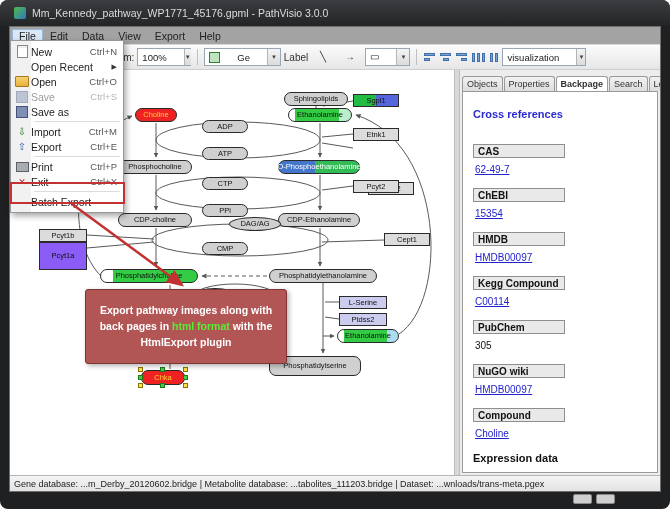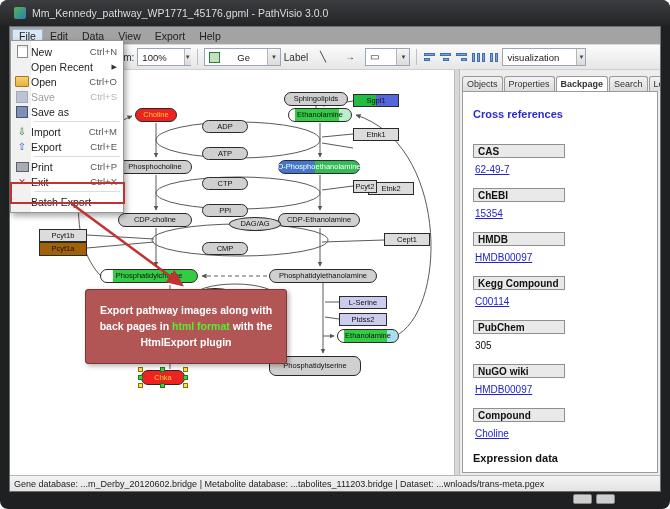--- a/index.html
+++ b/index.html
@@ -192,29 +192,29 @@
           <div class="pnode rect" style="left: 343px; top: 24px; width: 46px; height: 13px; background: linear-gradient(to right, rgb(34, 187, 68) 0px, rgb(34, 187, 68) 50%, rgb(85, 102, 221) 50%);">Sgpl1</div>
           <div class="pnode" style="left: 125px; top: 38px; width: 42px; height: 14px; background: rgb(238, 34, 34); color: rgb(255, 204, 51);">Choline</div>
           <div class="pnode" style="left: 278px; top: 38px; width: 64px; height: 14px; background: linear-gradient(to right, rgb(255, 255, 255) 0px, rgb(255, 255, 255) 10%, rgb(51, 204, 68) 10%, rgb(51, 204, 68) 80%, rgb(187, 238, 204) 80%);">Ethanolamine</div>
           <div class="pnode" style="left: 192px; top: 50px; width: 46px; height: 13px; background: rgb(208, 208, 208);">ADP</div>
           <div class="pnode rect" style="left: 343px; top: 58px; width: 46px; height: 13px; background: rgb(220, 220, 220);">Etnk1</div>
           <div class="pnode" style="left: 192px; top: 77px; width: 46px; height: 13px; background: rgb(208, 208, 208);">ATP</div>
           <div class="pnode rect" style="left: 358px; top: 72px; width: 46px; height: 13px; background: rgb(220, 220, 220); margin-top: 40px;">Etnk2</div>
           <div class="pnode" style="left: 108px; top: 90px; width: 74px; height: 14px; background: rgb(208, 208, 208);">Phosphocholine</div>
           <div class="pnode" style="left: 268px; top: 90px; width: 82px; height: 14px; background: linear-gradient(to right, rgb(68, 119, 204) 0px, rgb(68, 119, 204) 45%, rgb(51, 187, 85) 45%); color: rgb(255, 255, 255);">O-Phosphoethanolamine</div>
           <div class="pnode" style="left: 192px; top: 107px; width: 46px; height: 13px; background: rgb(208, 208, 208);">CTP</div>
-          <div class="pnode rect" style="left: 343px; top: 110px; width: 24px; height: 13px; background: rgb(220, 220, 220);">Pcyt2</div>
+          <div class="pnode rect" style="left: 343px; top: 110px; width: 46px; height: 13px; background: rgb(220, 220, 220);">Pcyt2</div>
           <div class="pnode" style="left: 192px; top: 134px; width: 46px; height: 13px; background: rgb(208, 208, 208);">PPi</div>
           <div class="pnode" style="left: 108px; top: 143px; width: 74px; height: 14px; background: rgb(208, 208, 208);">CDP-choline</div>
           <div class="pnode" style="left: 268px; top: 143px; width: 82px; height: 14px; background: rgb(208, 208, 208);">CDP-Ethanolamine</div>
           <div class="pnode ellipse" style="left: 219px; top: 147px; width: 52px; height: 14px; background: rgb(208, 208, 208);">DAG/AG</div>
           <div class="pnode rect" style="left: 374px; top: 163px; width: 46px; height: 13px; background: rgb(220, 220, 220);">Cept1</div>
           <div class="pnode" style="left: 192px; top: 172px; width: 46px; height: 13px; background: rgb(208, 208, 208);">CMP</div>
           <div class="pnode rect" style="left: 29px; top: 159px; width: 48px; height: 13px; background: rgb(220, 220, 220);">Pcyt1b</div>
-          <div class="pnode rect" style="left: 29px; top: 172px; width: 48px; height: 14px; background: #a16207;">Pcyt1a</div>
+          <div class="pnode rect" style="left: 29px; top: 172px; width: 48px; height: 28px; background: #8b5cf6;">Pcyt1a</div>
           <div class="pnode" style="left: 90px; top: 199px; width: 98px; height: 14px; background: linear-gradient(to right, rgb(255, 255, 255) 0px, rgb(255, 255, 255) 12%, rgb(51, 204, 68) 12%);">Phosphatidylcholine</div>
           <div class="pnode" style="left: 259px; top: 199px; width: 108px; height: 14px; background: rgb(208, 208, 208);">Phosphatidylethanolamine</div>
           <div class="pnode ellipse" style="left: 185px; top: 218px; width: 40px; height: 12px; background: rgb(208, 208, 208);">SAH</div>
           <div class="pnode ellipse" style="left: 220px; top: 231px; width: 40px; height: 12px; background: rgb(208, 208, 208);">SAM</div>
           <div class="pnode rect" style="left: 329px; top: 226px; width: 48px; height: 13px; background: rgb(204, 204, 238);">L-Serine</div>
           <div class="pnode rect" style="left: 329px; top: 243px; width: 48px; height: 13px; background: rgb(204, 204, 238);">Ptdss2</div>
           <div class="pnode" style="left: 327px; top: 259px; width: 62px; height: 14px; background: linear-gradient(to right, rgb(255, 255, 255) 0px, rgb(255, 255, 255) 10%, rgb(51, 204, 68) 10%, rgb(51, 204, 68) 82%, rgb(170, 221, 238) 82%);">Ethanolamine</div>
           <div class="pnode" style="left: 259px; top: 286px; width: 92px; height: 20px; background: rgb(208, 208, 208);">Phosphatidylserine</div>
           <div class="pnode" style="left: 131px; top: 300px; width: 44px; height: 15px; background: rgb(238, 34, 34); color: rgb(255, 204, 51);">Chka<i class="hdl tl"></i><i class="hdl tr"></i><i class="hdl bl"></i><i class="hdl br"></i><i class="hdl g t"></i><i class="hdl g r"></i><i class="hdl g b"></i><i class="hdl g l"></i></div>
         </div>

